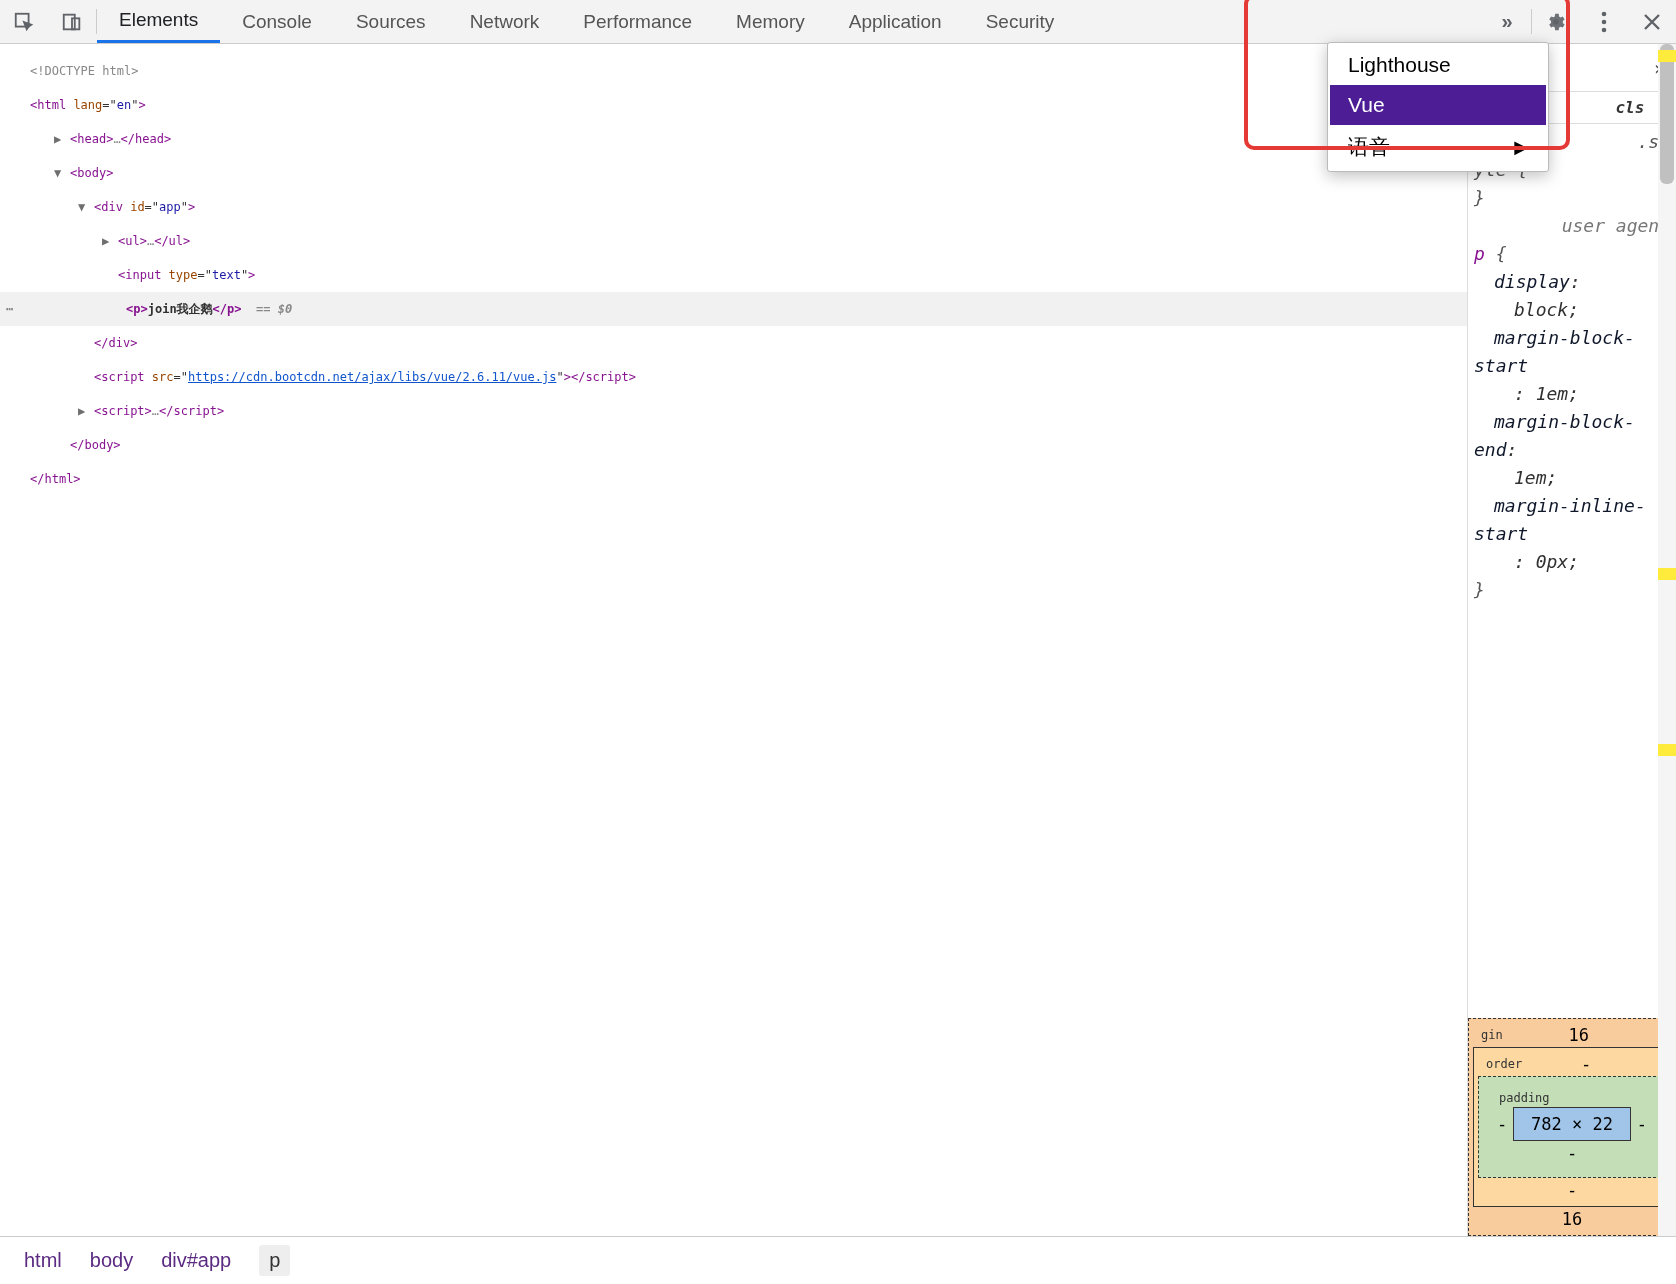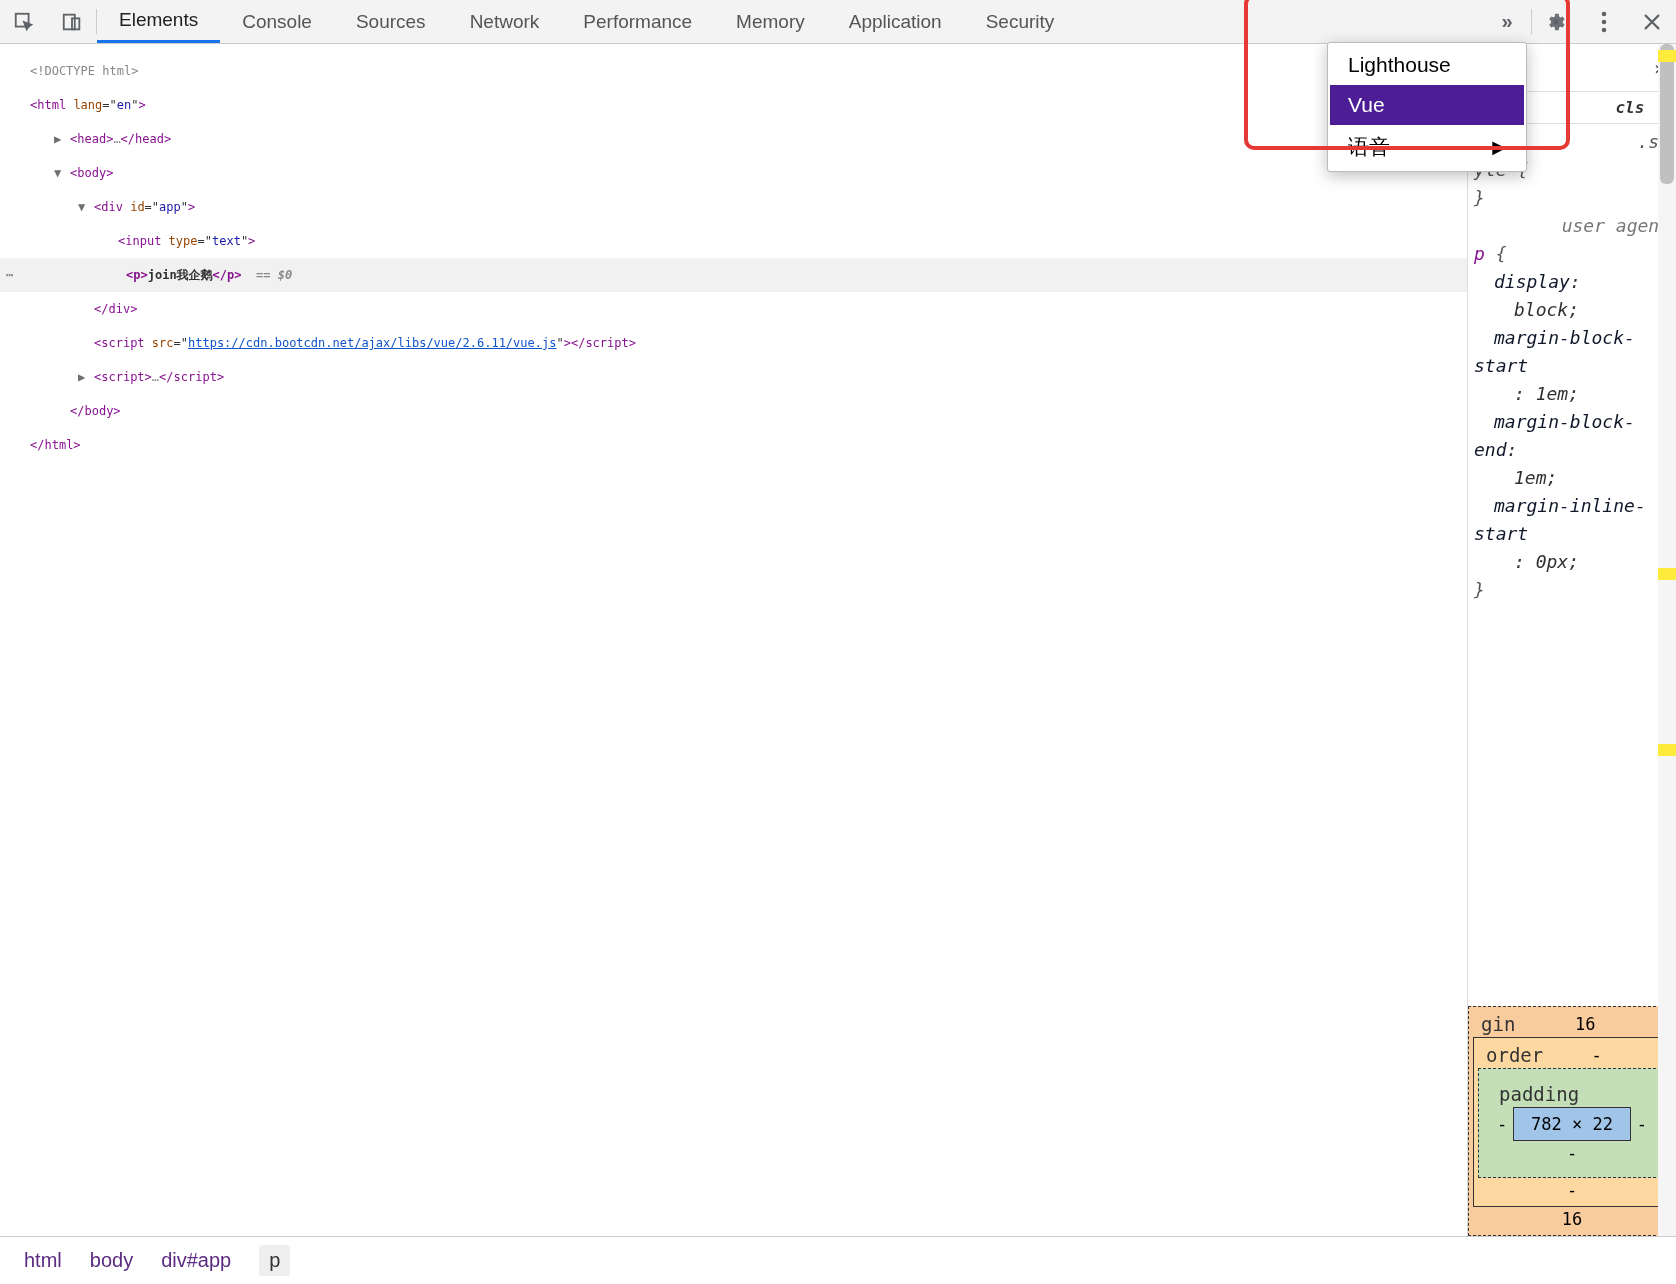--- a/index.html
+++ b/index.html
@@ -35,21 +35,21 @@
 
   
   .red-rect {
     position: absolute; pointer-events: none;
     border: 4px solid #e53935; border-radius: 10px;
     left: 1244px; top: -6px; width: 326px; height: 156px; z-index: 30;
   }
 
   
   .ovf-menu {
-    position: absolute; left: 1327px; top: 42px; width: 200px;
+    position: absolute; left: 1327px; top: 42px; width: 222px;
     background: #fff; border: 1px solid #bbb; border-radius: 3px;
     box-shadow: 0 4px 16px rgba(0,0,0,.25); z-index: 20;
     padding: 2px 2px;
   }
   .ovf-menu .mi {
     padding: 8px 18px; font-size: 21px; display: flex; align-items: center;
     justify-content: space-between; cursor: pointer;
   }
   .ovf-menu .mi.sel { background: #4c1d95; color: #fff; }
   .ovf-menu .mi .arrow { font-size: 18px; }
@@ -109,21 +109,21 @@
   
   .boxmodel {
     position: absolute; bottom: 0; left: 0; right: 0;
     font-family: Menlo, monospace; font-size: 17px; text-align: center;
   }
   .bm-margin { background: #f9cc9d; border: 1px dashed #333; padding: 4px; }
   .bm-border { background: #fdd9a1; border: 1px solid #333; padding: 4px; }
   .bm-padding{ background: #c4dfb8; border: 1px dashed #333; padding: 12px; }
   .bm-content{ background: #a0c5e8; border: 1px solid #333; padding: 6px 0; }
   .bm-row { display: flex; justify-content: space-between; align-items: center; padding: 0 4px; }
-  .bm-label { text-align: left; font-size: 19px; padding: 2px 4px; color: #333; }
+  .bm-label { text-align: left; font-size: 12px; padding: 2px 4px; color: #333; }
   .bm-side { width: 16px; }
   .bm-val { padding: 2px; }
 
   
   .crumbs {
     position: absolute; left: 0; right: 0; bottom: 0; height: 48px;
     display: flex; align-items: center; gap: 28px; padding-left: 24px;
     font-size: 20px; color: #5b2b82; border-top: 1px solid #ccc;
     background: #fff;
   }
@@ -213,20 +213,21 @@
       <div class="ln indent1"><span class="t-gray">&lt;!DOCTYPE html&gt;</span></div>
 
       <div class="ln indent1"><span class="t-bracket">&lt;</span><span class="t-tag">html</span> <span class="t-attr">lang</span><span class="t-eq">=</span>"<span class="t-val">en</span>"<span class="t-bracket">&gt;</span></div>
 
       <div class="ln indent2"><span class="arrow-exp">▶</span><span class="t-bracket">&lt;</span><span class="t-tag">head</span><span class="t-bracket">&gt;</span><span class="t-gray">…</span><span class="t-bracket">&lt;/</span><span class="t-tag">head</span><span class="t-bracket">&gt;</span></div>
 
       <div class="ln indent2"><span class="arrow-exp">▼</span><span class="t-bracket">&lt;</span><span class="t-tag">body</span><span class="t-bracket">&gt;</span></div>
 
       <div class="ln indent3"><span class="arrow-exp">▼</span><span class="t-bracket">&lt;</span><span class="t-tag">div</span> <span class="t-attr">id</span><span class="t-eq">=</span>"<span class="t-val">app</span>"<span class="t-bracket">&gt;</span></div>
 
+      <div class="ln indent4"><span class="arrow-exp">▶</span><span class="t-bracket">&lt;</span><span class="t-tag">ul</span><span class="t-bracket">&gt;</span><span class="t-gray">…</span><span class="t-bracket">&lt;/</span><span class="t-tag">ul</span><span class="t-bracket">&gt;</span></div>
 
       <div class="ln indent4"><span class="arrow-exp"></span><span class="t-bracket">&lt;</span><span class="t-tag">input</span> <span class="t-attr">type</span><span class="t-eq">=</span>"<span class="t-val">text</span>"<span class="t-bracket">&gt;</span></div>
 
       <div class="ln sel-line">
         <span style="display:inline-block;width:96px"></span><span class="t-bracket">&lt;</span><span class="t-tag">p</span><span class="t-bracket">&gt;</span><span class="t-txt">join我企鹅</span><span class="t-bracket">&lt;/</span><span class="t-tag">p</span><span class="t-bracket">&gt;</span>&nbsp;&nbsp;<span class="sel-mark">== $0</span>
       </div>
 
       <div class="ln indent3"><span class="arrow-exp"></span><span class="t-bracket">&lt;/</span><span class="t-tag">div</span><span class="t-bracket">&gt;</span></div>
 
       <div class="ln indent3"><span class="arrow-exp"></span><span class="t-bracket">&lt;</span><span class="t-tag">script</span> <span class="t-attr">src</span><span class="t-eq">=</span>"<span class="t-link">https://cdn.bootcdn.net/ajax/libs/vue/2.6.11/vue.js</span>"<span class="t-bracket">&gt;&lt;/</span><span class="t-tag">script</span><span class="t-bracket">&gt;</span></div>

